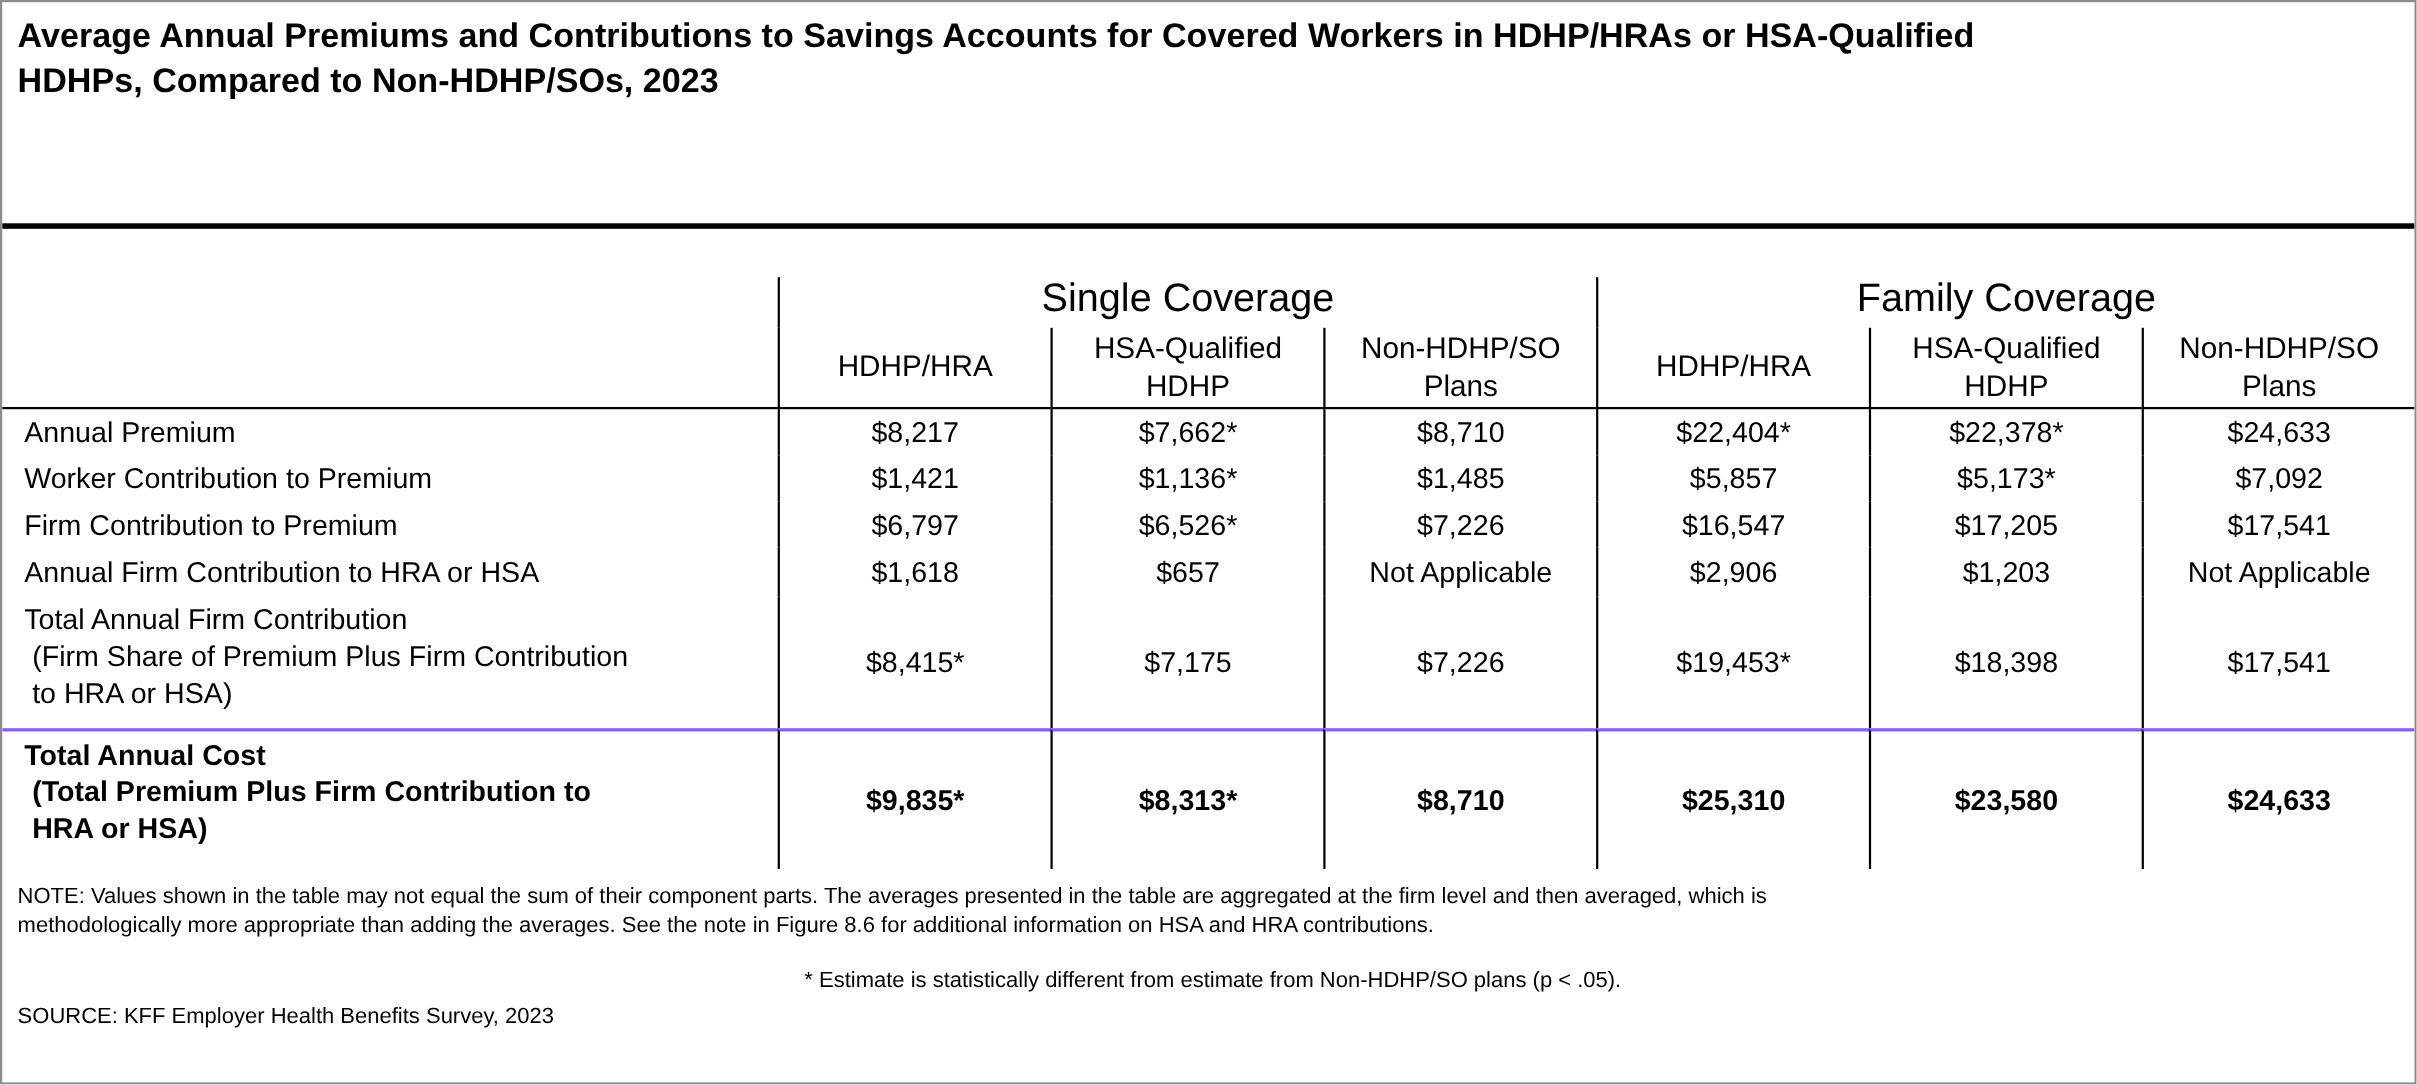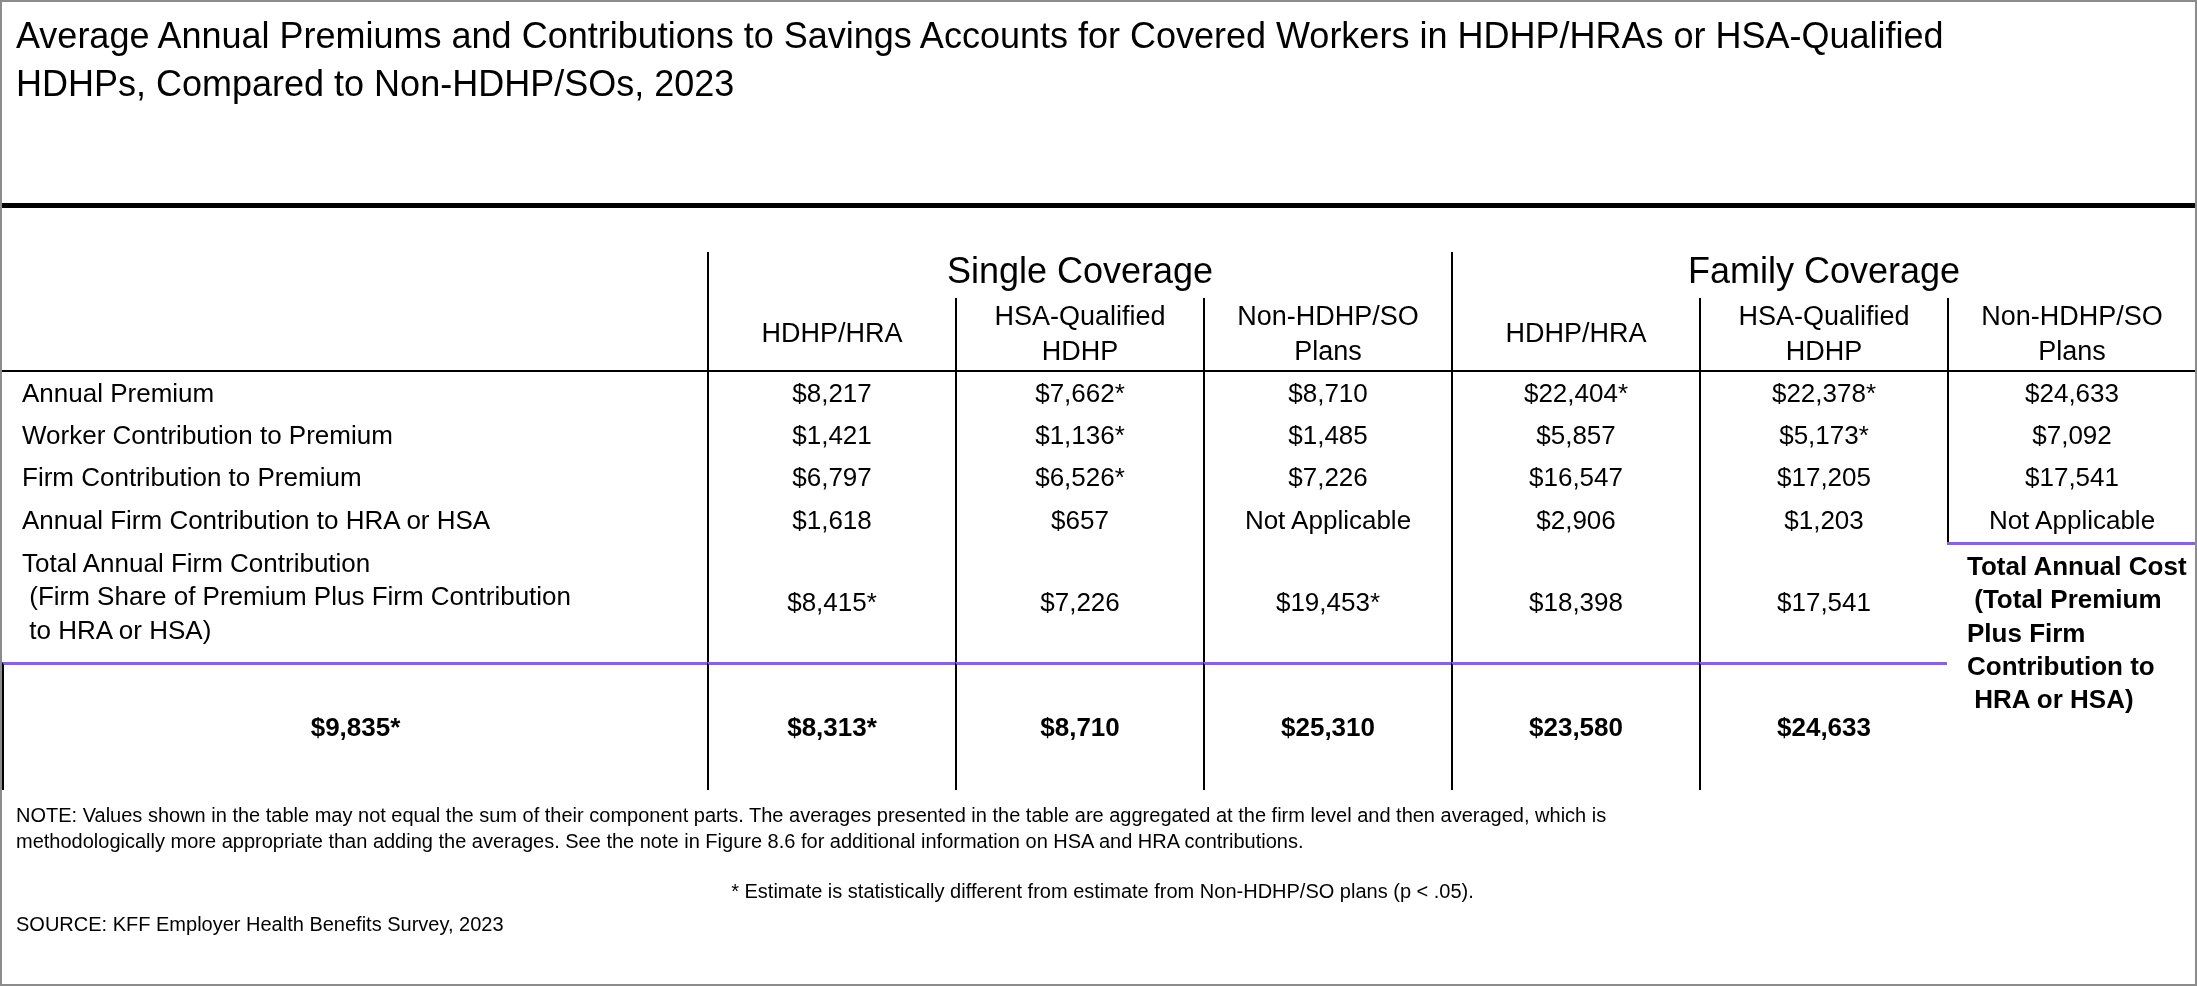--- a/index.html
+++ b/index.html
@@ -19,22 +19,22 @@
   .titleblock {
     height: 201px;
     padding: 10px 14px 0 14px;
   }
   .fig-label {
     font-size: 30px;
     font-weight: bold;
     margin-bottom: 36px;
   }
   .fig-title {
-    font-size: 36px;
-    font-weight: normal;
+    font-size: 31px;
+    font-weight: bold;
     line-height: 1.33;
     white-space: pre-line;
   }
   .thick-rule {
     width: 2193px;
     height: 5px;
     background: #000000;
   }
   .tbl {
     margin-top: 44px;
@@ -135,20 +135,21 @@
     <div class="cell val bl">$657</div>
     <div class="cell val bl">Not Applicable</div>
     <div class="cell val bl">$2,906</div>
     <div class="cell val bl">$1,203</div>
     <div class="cell val bl">Not Applicable</div>
 
     <div class="cell lab multiline">Total Annual Firm Contribution
  (Firm Share of Premium Plus Firm Contribution
  to HRA or HSA)</div>
     <div class="cell val bl">$8,415*</div>
+    <div class="cell val bl">$7,175</div>
     <div class="cell val bl">$7,226</div>
     <div class="cell val bl">$19,453*</div>
     <div class="cell val bl">$18,398</div>
     <div class="cell val bl">$17,541</div>
 
     <div class="cell lab multiline bold tt">Total Annual Cost
  (Total Premium Plus Firm Contribution to
  HRA or HSA)</div>
     <div class="cell val bl bold tt">$9,835*</div>
     <div class="cell val bl bold tt">$8,313*</div>

